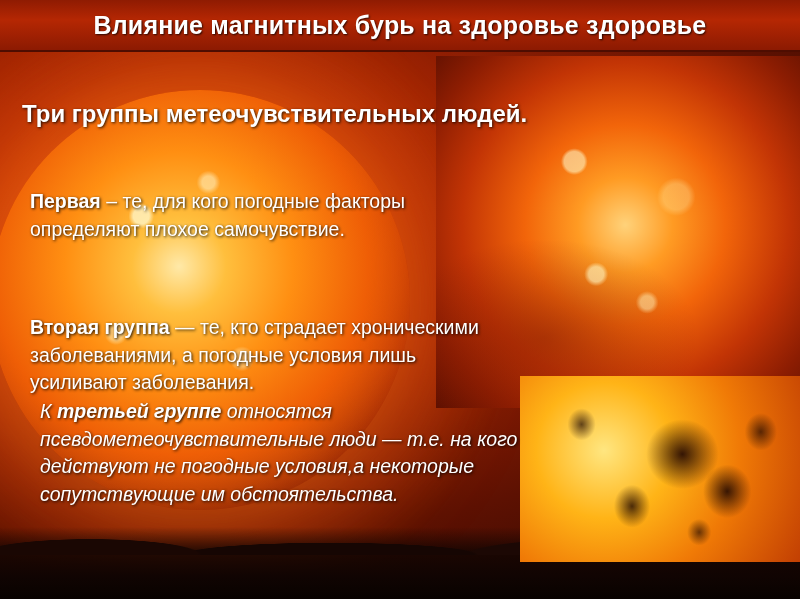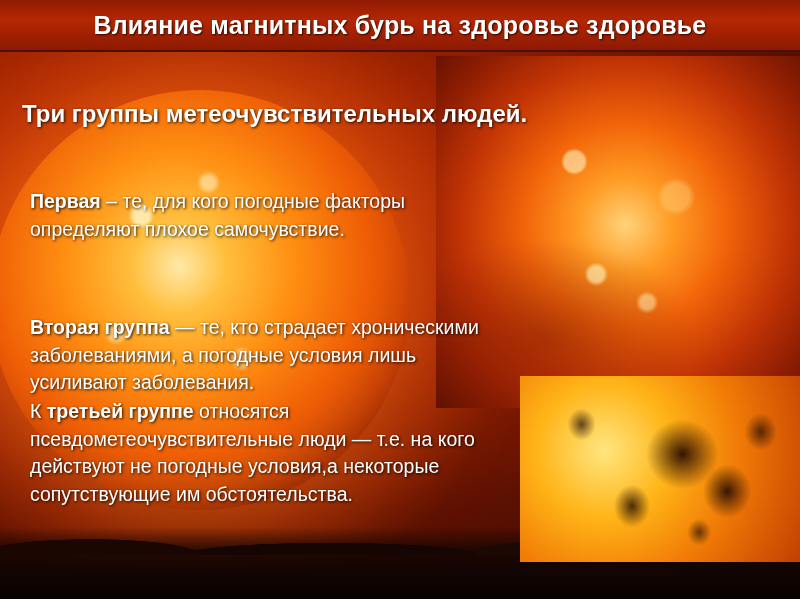--- a/index.html
+++ b/index.html
@@ -153,21 +153,21 @@
   .para {
     position: absolute;
     color: #ffffff;
     font-size: 19.5px;
     line-height: 1.42;
     text-shadow: 1px 1px 3px rgba(0,0,0,0.9);
   }
   .para b { font-weight: bold; }
   .p1 { left: 30px; top: 136px; width: 486px; }
   .p2 { left: 30px; top: 218px; width: 486px; margin-top: 44px; }
-  .p3 { left: 30px; top: 346px; width: 480px; }
+  .p3 { left: 40px; top: 346px; width: 480px; font-style: italic; }
 </style>
 </head>
 <body>
 
 <div class="slide">
 
   <div class="bg-base"></div>
   <div class="bg-glow"></div>
 
   <div class="photo photo-sun-left"></div>

